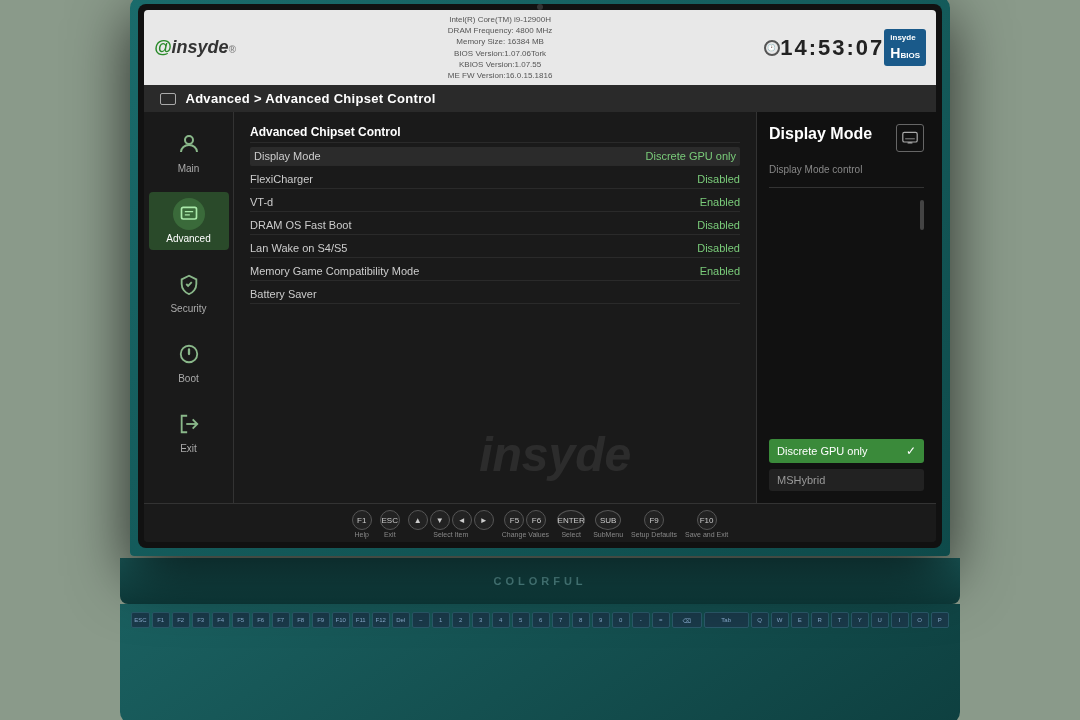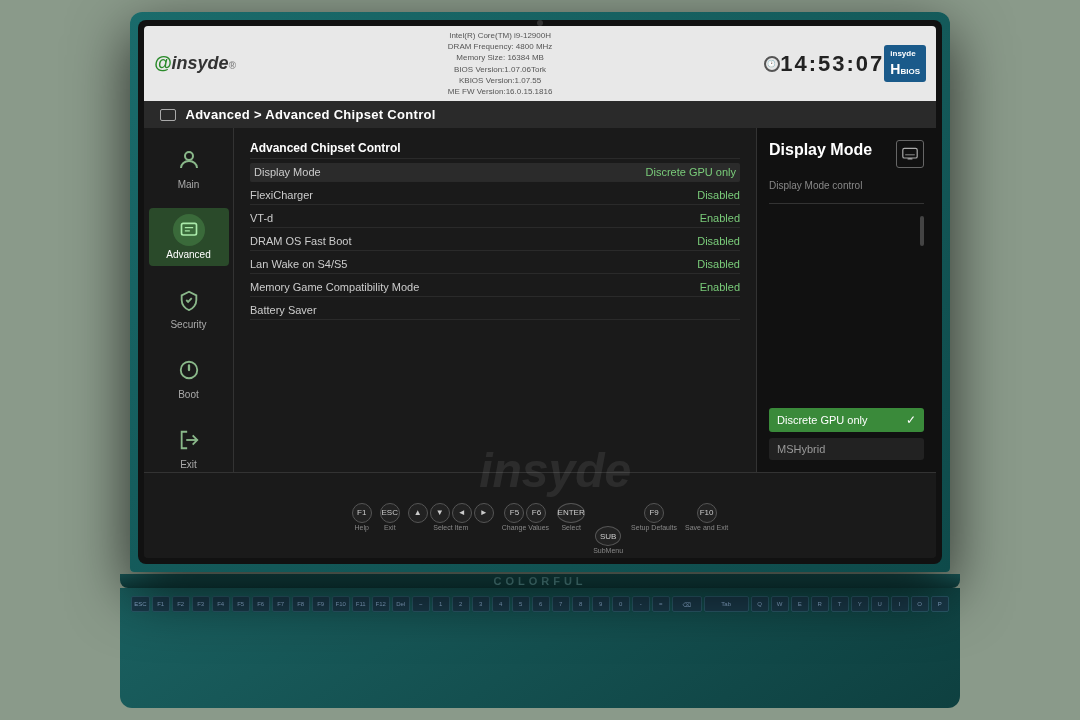--- a/index.html
+++ b/index.html
@@ -389,21 +389,21 @@
       font-style: italic;
       font-weight: bold;
       color: #ffffff;
       pointer-events: none;
       z-index: 1;
     }
 
     
     .laptop-bottom {
       width: 840px;
-      height: 14px;
+      height: 46px;
       background: linear-gradient(to bottom, #1a5a5a, #0d3a3a);
       border-radius: 0 0 8px 8px;
       display: flex;
       align-items: center;
       justify-content: center;
       margin-top: 2px;
     }
 
     .brand-name-bottom {
       font-size: 11px;
@@ -635,21 +635,21 @@
                 <div class="key-circle">F5</div>
                 <div class="key-circle">F6</div>
               </div>
               <div class="key-label">Change Values</div>
             </div>
             <div class="fn-key">
               <div class="key-circle" style="width:28px;">ENTER</div>
               <div class="key-label">Select</div>
             </div>
             <div class="fn-key">
-              <div class="key-circle" style="width:26px;margin-top:47px;">SUB</div>
+              <div class="key-circle" style="width:26px;">SUB</div>
               <div class="key-label">SubMenu</div>
             </div>
             <div class="fn-key">
               <div class="key-circle">F9</div>
               <div class="key-label">Setup Defaults</div>
             </div>
             <div class="fn-key">
               <div class="key-circle">F10</div>
               <div class="key-label">Save and Exit</div>
             </div>

